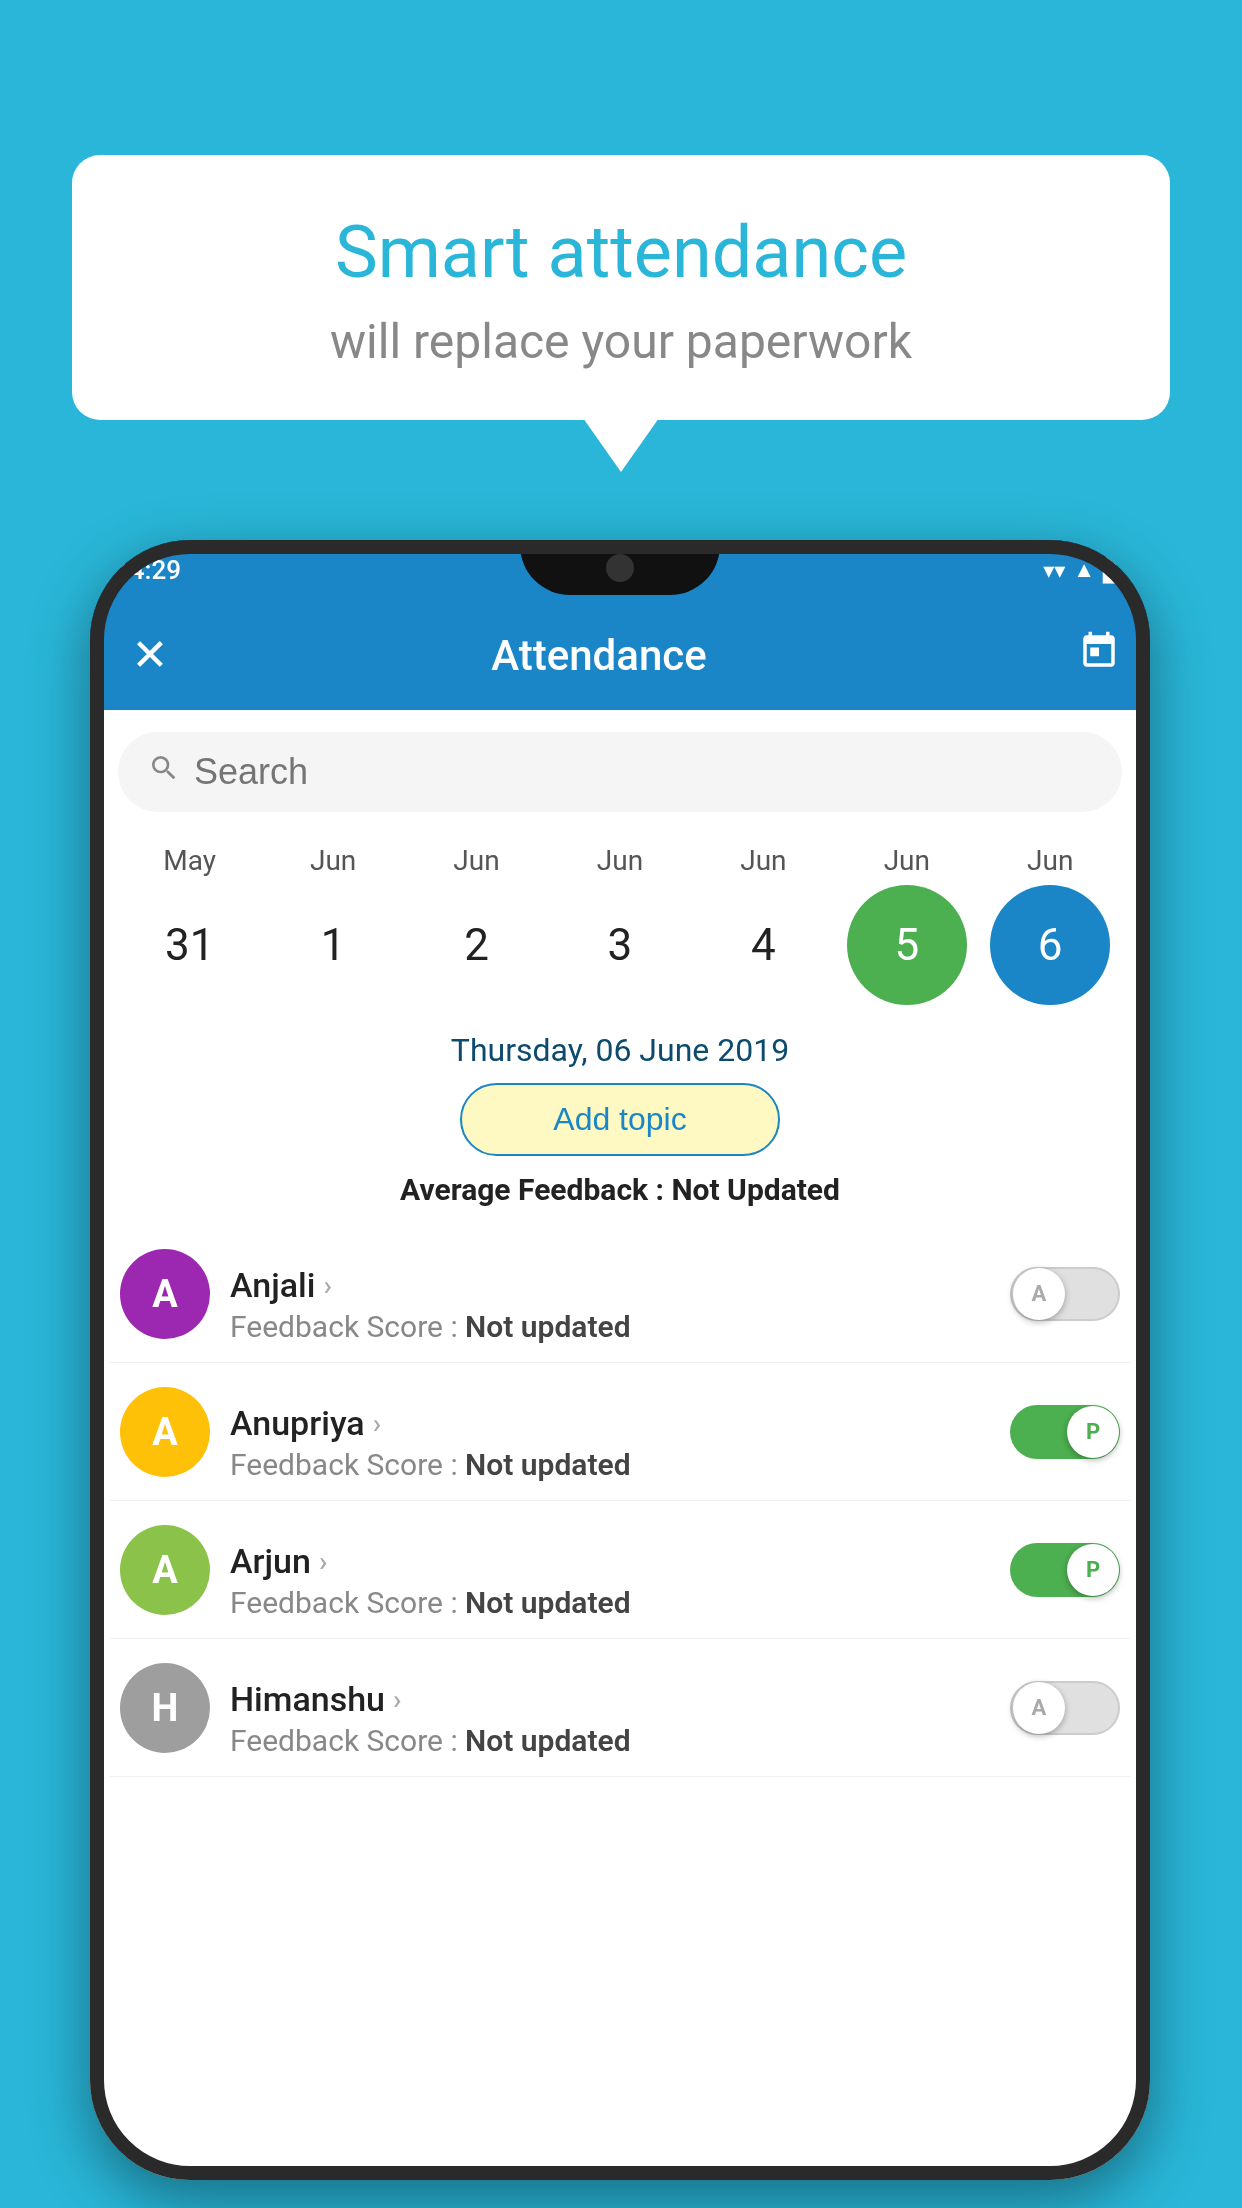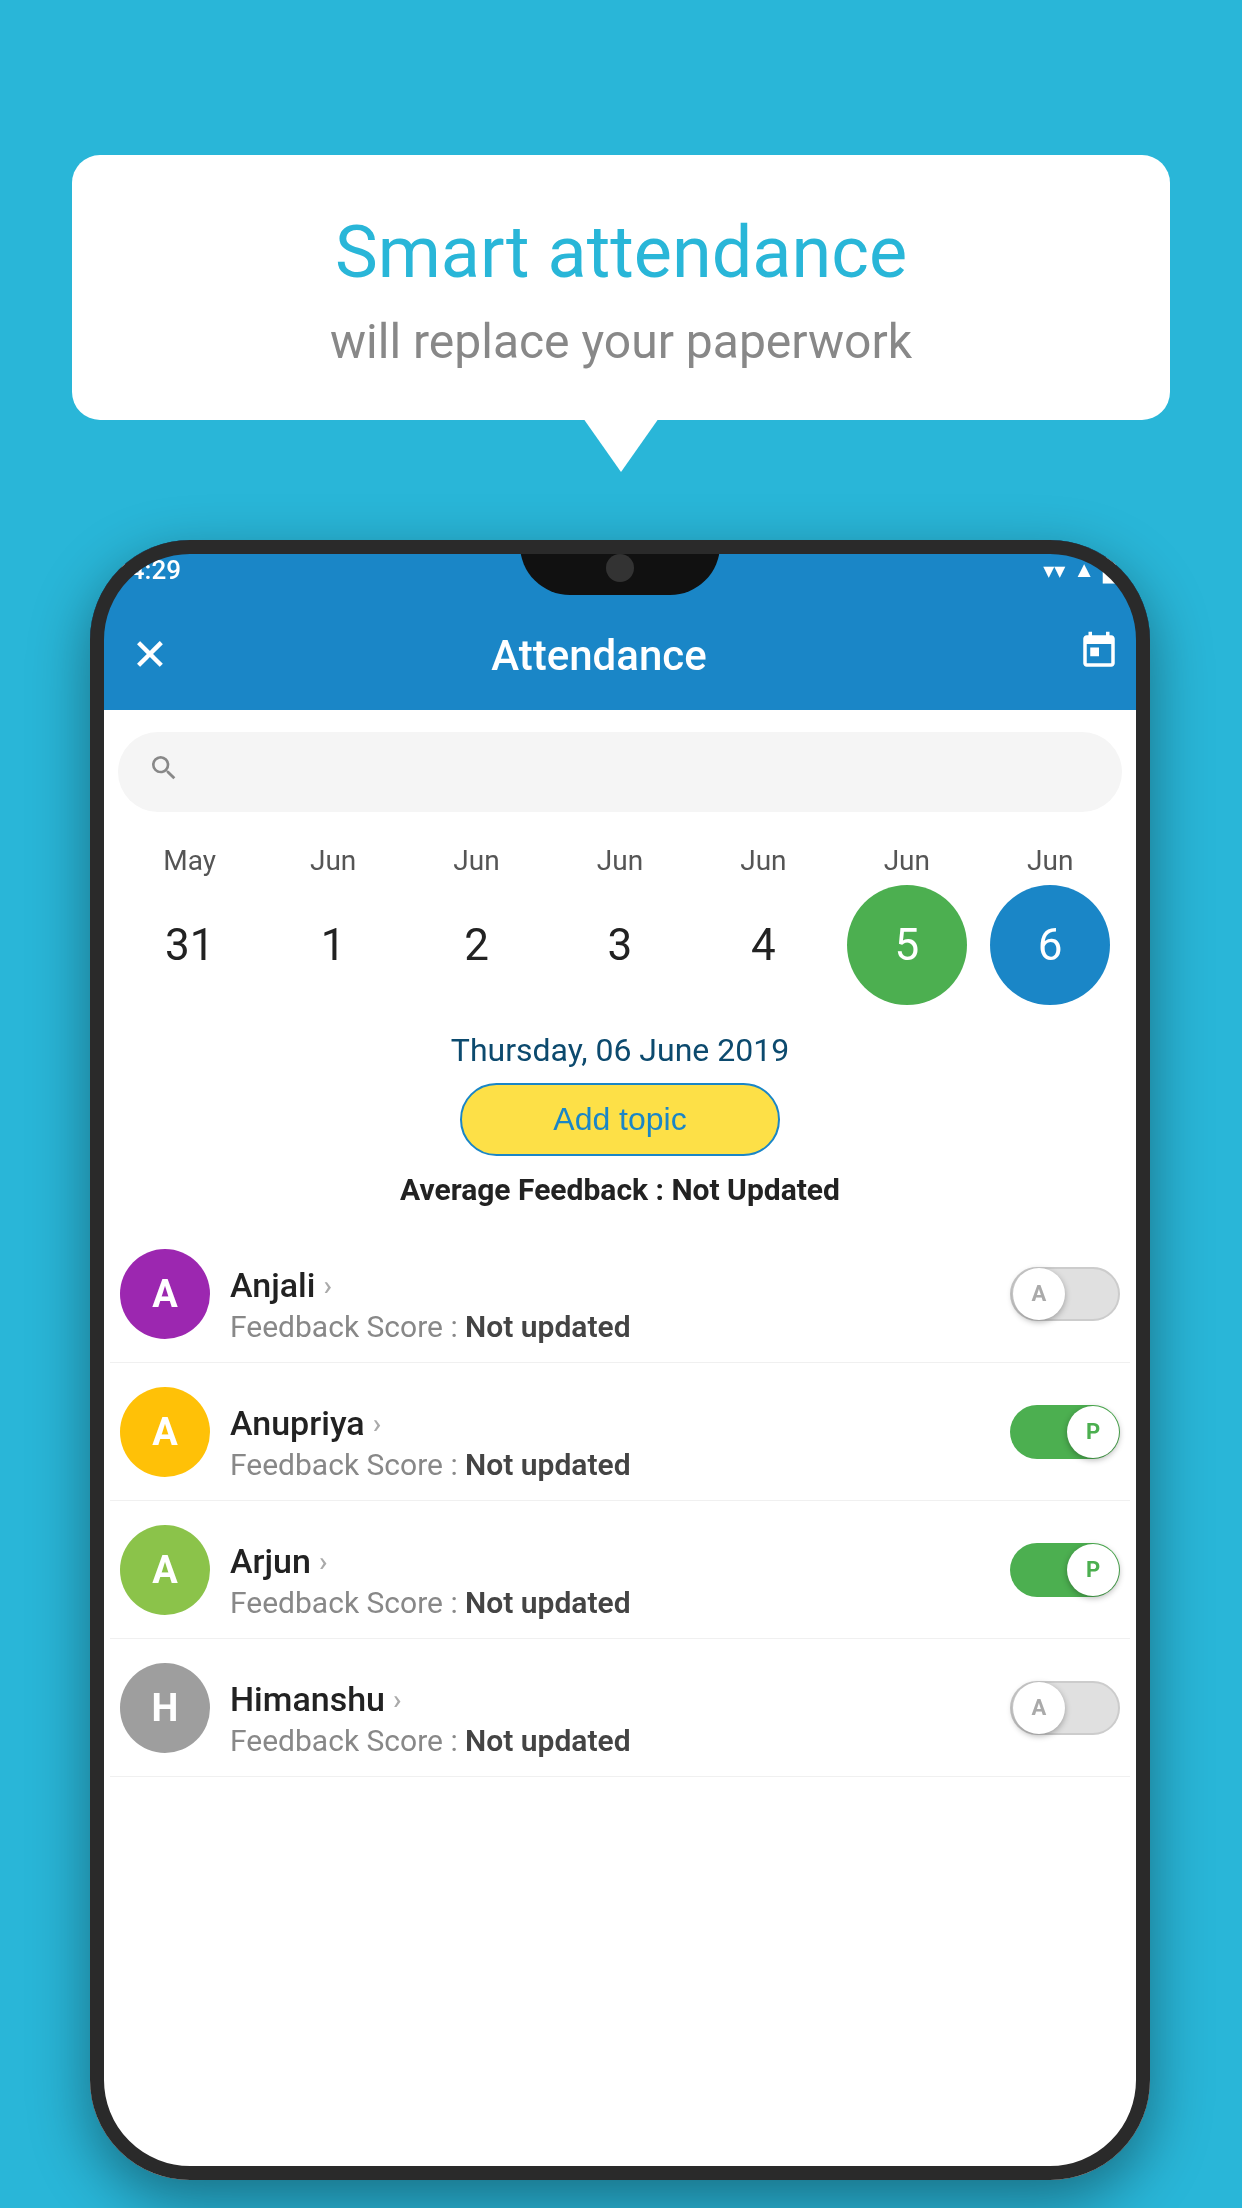--- a/index.html
+++ b/index.html
@@ -222,21 +222,21 @@
       font-size: 32px;
       color: #0c4a6e;
       padding: 10px 0 14px;
     }
 
     
     .add-topic-btn {
       display: block;
       margin: 0 auto 16px;
       border: 2px solid #1a86c7;
-      background: #fde047;
+      background: #fef9c3;
       border-radius: 40px;
       padding: 16px 60px;
       font-size: 32px;
       color: #1a86c7;
       cursor: pointer;
       width: 320px;
       text-align: center;
     }
 
     
@@ -388,20 +388,21 @@
   </div>
 
   <div class="screen-content">
 
     <div class="search-bar">
       <span class="search-icon-svg">
         <svg width="32" height="32" viewBox="0 0 24 24" fill="#888">
           <path d="M15.5 14h-.79l-.28-.27A6.47 6.47 0 0 0 16 9.5 6.5 6.5 0 1 0 9.5 16c1.61 0 3.09-.59 4.23-1.57l.27.28v.79l5 4.99L20.49 19l-4.99-5zm-6 0C7.01 14 5 11.99 5 9.5S7.01 5 9.5 5 14 7.01 14 9.5 11.99 14 9.5 14z"></path>
         </svg>
       </span>
+      <input type="text" class="search-input" readonly="" placeholder="Search" style="">
     </div>
 
     <div class="calendar-months">
       <div class="month-label">May</div>
       <div class="month-label">Jun</div>
       <div class="month-label">Jun</div>
       <div class="month-label">Jun</div>
       <div class="month-label">Jun</div>
       <div class="month-label">Jun</div>
       <div class="month-label">Jun</div>

